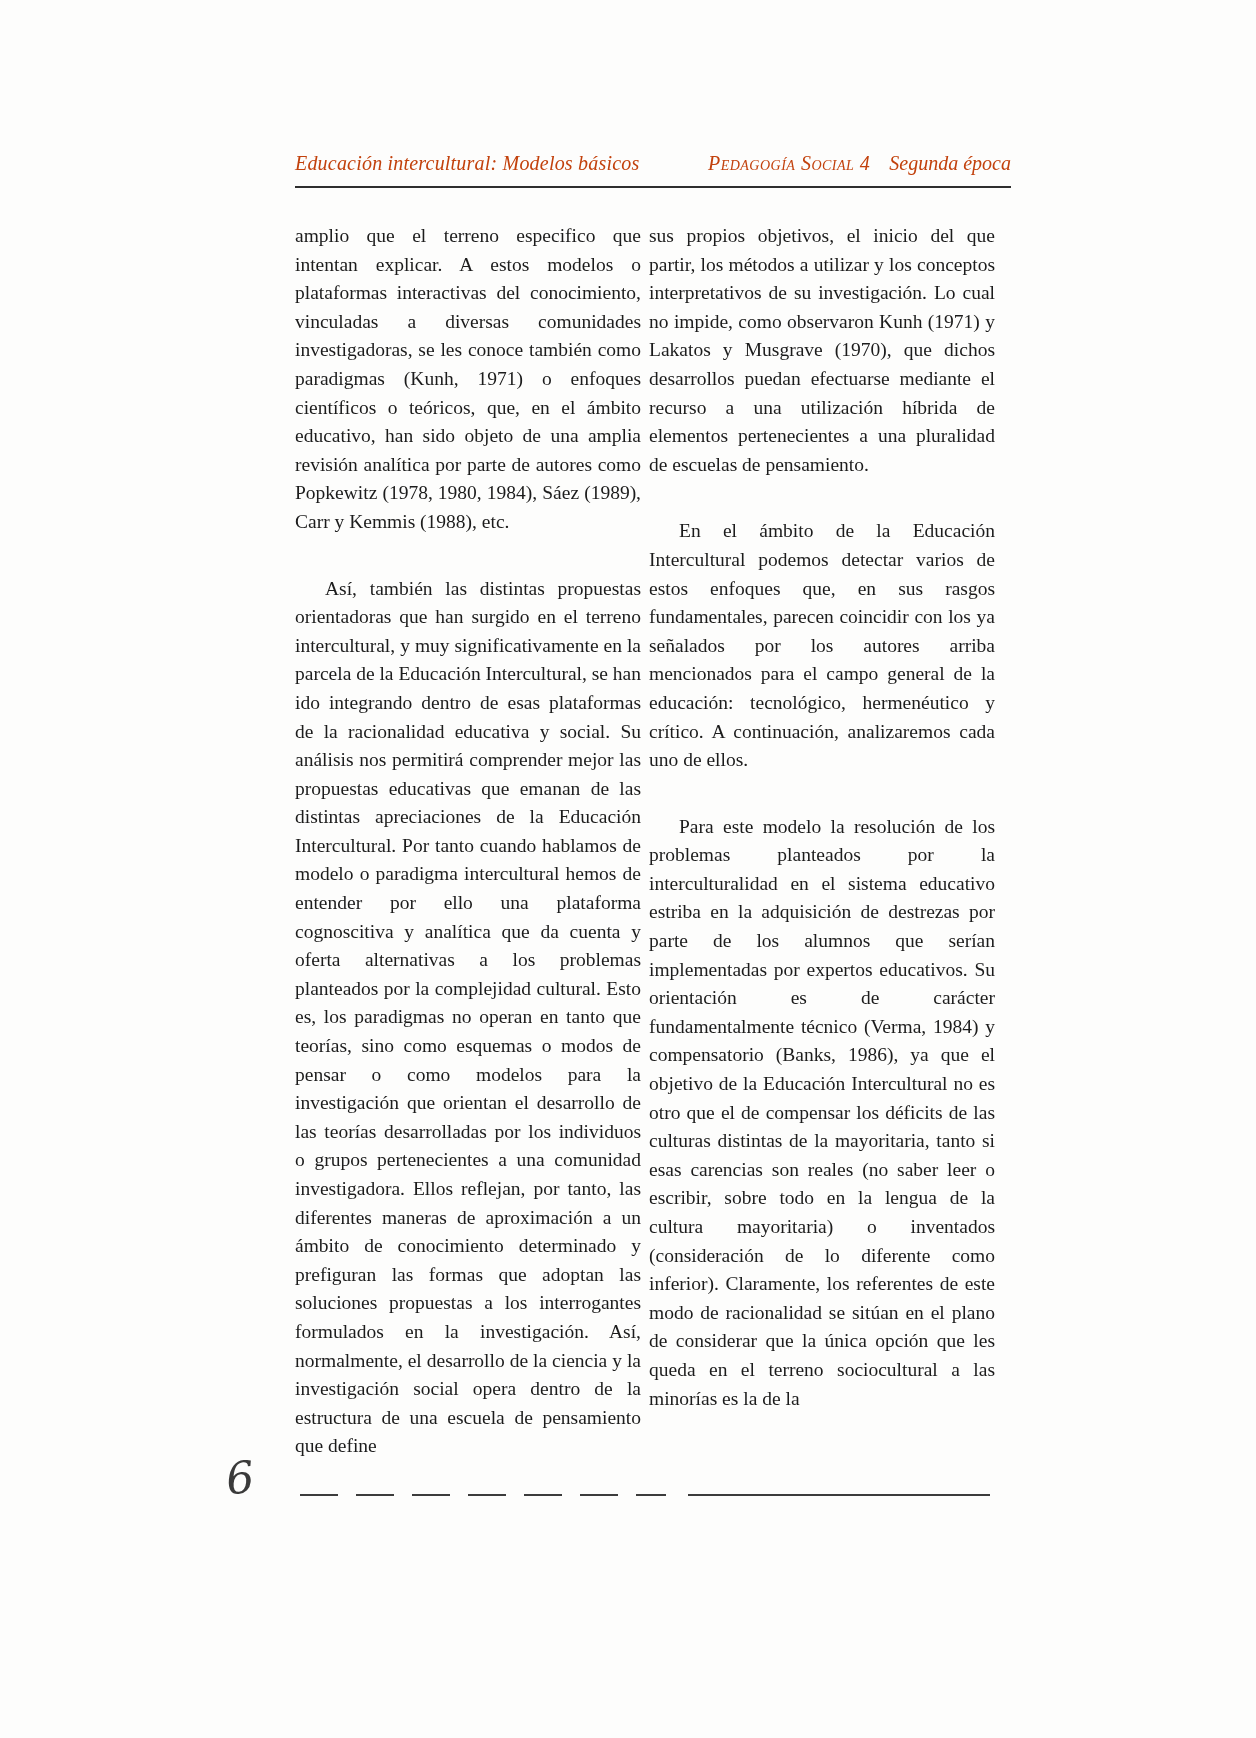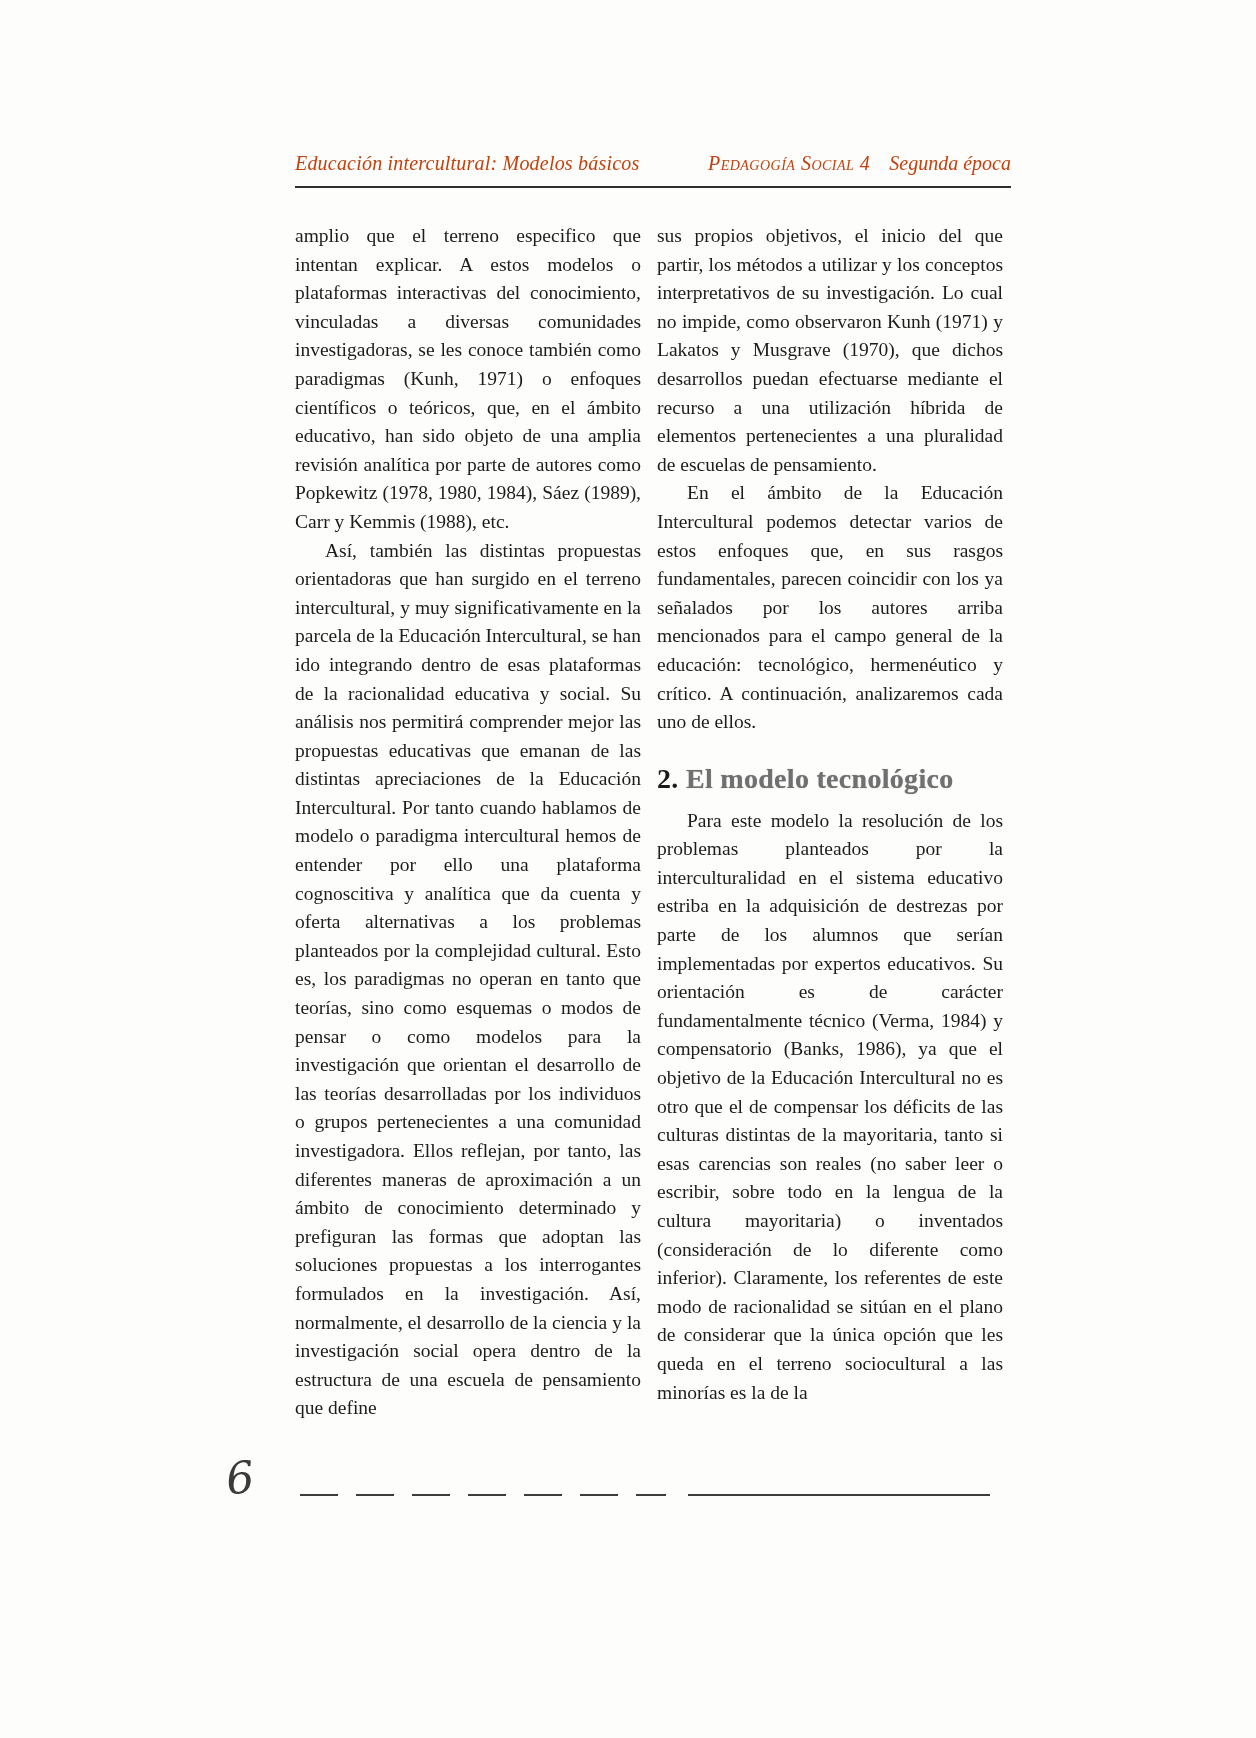--- a/index.html
+++ b/index.html
@@ -28,31 +28,31 @@
   }
   .epoch { margin-left: 14px; font-family: Liberation Serif, serif; }
   .header-rule {
     position: absolute; left: 295px; top: 186px; width: 716px; height: 2px;
     background: #2e2e2e;
   }
 
   
   .columns {
     position: absolute; left: 295px; top: 222px; width: 716px;
-    display: flex; gap: 16px;
+    display: flex; gap: 8px;
   }
   .col { width: 346px; }
   .col p {
     margin: 0;
     font-size: 19.5px;
     line-height: 28.6px;
     text-align: justify;
     hyphens: auto;
   }
-  .col p.indent { text-indent: 30px; }
+  .col p.indent { text-indent: 30px; margin-top: 38px; }
 
   .section-heading {
     margin: 26px 0 12px 0;
     font-size: 28px;
     font-weight: bold;
     letter-spacing: 0.3px;
     white-space: nowrap;
   }
   .section-heading .h-number { color: #1a1a1a; }
   .section-heading .h-title  { color: #707070; text-shadow: 0 0 1px #9a9a9a; }
@@ -94,24 +94,20 @@
   <div class="columns">
 
     <div class="col">
       <p>amplio que el terreno especifico que intentan explicar. A estos modelos o plataformas interactivas del conocimiento, vinculadas a diversas comunidades investigadoras, se les conoce también como paradigmas (Kunh, 1971) o enfoques científicos o teóricos, que, en el ámbito educativo, han sido objeto de una amplia revisión analítica por parte de autores como Popkewitz (1978, 1980, 1984), Sáez (1989), Carr y Kemmis (1988), etc.</p>
       <p class="indent">Así, también las distintas propuestas orientadoras que han surgido en el terreno intercultural, y muy significativamente en la parcela de la Educación Intercultural, se han ido integrando dentro de esas plataformas de la racionalidad educativa y social. Su análisis nos permitirá comprender mejor las propuestas educativas que emanan de las distintas apreciaciones de la Educación Intercultural. Por tanto cuando hablamos de modelo o paradigma intercultural hemos de entender por ello una plataforma cognoscitiva y analítica que da cuenta y oferta alternativas a los problemas planteados por la complejidad cultural. Esto es, los paradigmas no operan en tanto que teorías, sino como esquemas o modos de pensar o como modelos para la investigación que orientan el desarrollo de las teorías desarrolladas por los individuos o grupos pertenecientes a una comunidad investigadora. Ellos reflejan, por tanto, las diferentes maneras de aproximación a un ámbito de conocimiento determinado y prefiguran las formas que adoptan las soluciones propuestas a los interrogantes formulados en la investigación. Así, normalmente, el desarrollo de la ciencia y la investigación social opera dentro de la estructura de una escuela de pensamiento que define</p>
     </div>
 
     <div class="col">
       <p>sus propios objetivos, el inicio del que partir, los métodos a utilizar y los conceptos interpretativos de su investigación. Lo cual no impide, como observaron Kunh (1971) y Lakatos y Musgrave (1970), que dichos desarrollos puedan efectuarse mediante el recurso a una utilización híbrida de elementos pertenecientes a una pluralidad de escuelas de pensamiento.</p>
       <p class="indent">En el ámbito de la Educación Intercultural podemos detectar varios de estos enfoques que, en sus rasgos fundamentales, parecen coincidir con los ya señalados por los autores arriba mencionados para el campo general de la educación: tecnológico, hermenéutico y crítico. A continuación, analizaremos cada uno de ellos.</p>
-      <h2 class="section-heading">
-        <span class="h-number">2.</span>
-        <span class="h-title">El modelo tecnológico</span>
-      </h2>
       <p class="indent">Para este modelo la resolución de los problemas planteados por la interculturalidad en el sistema educativo estriba en la adquisición de destrezas por parte de los alumnos que serían implementadas por expertos educativos. Su orientación es de carácter fundamentalmente técnico (Verma, 1984) y compensatorio (Banks, 1986), ya que el objetivo de la Educación Intercultural no es otro que el de compensar los déficits de las culturas distintas de la mayoritaria, tanto si esas carencias son reales (no saber leer o escribir, sobre todo en la lengua de la cultura mayoritaria) o inventados (consideración de lo diferente como inferior). Claramente, los referentes de este modo de racionalidad se sitúan en el plano de considerar que la única opción que les queda en el terreno sociocultural a las minorías es la de la</p>
     </div>
 
   </div>
 
   <div class="page-number">6</div>
 
   <div class="footer-rule">
     <div class="dashed"></div>
     <div class="gap"></div>

